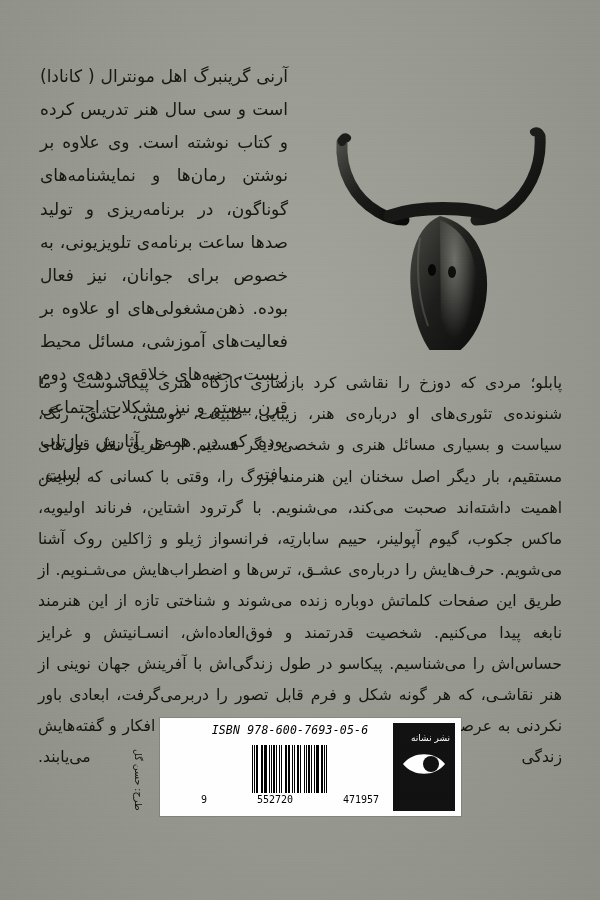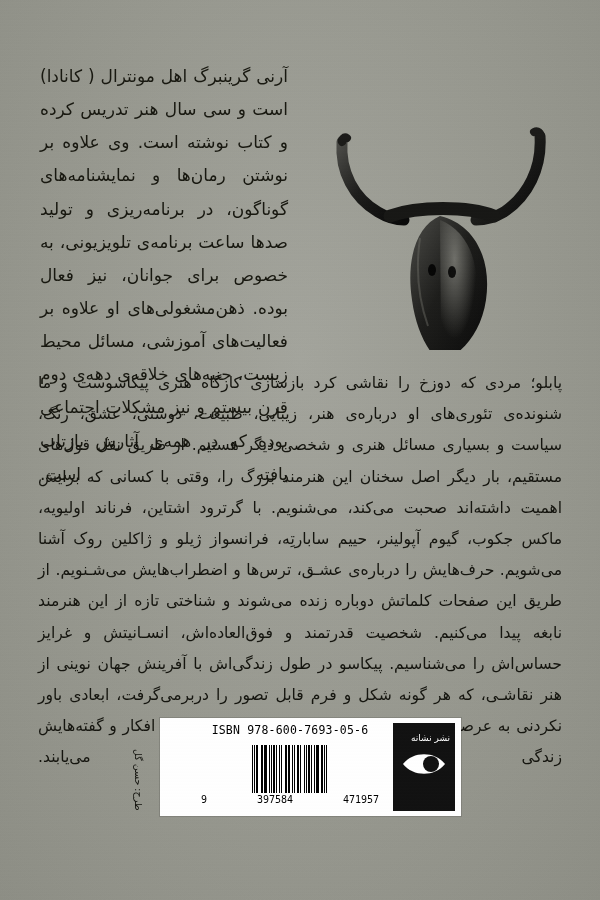--- a/index.html
+++ b/index.html
@@ -125,20 +125,21 @@
     flex-direction: column;
     align-items: center;
   }
   .isbn-text {
     font-family: "DejaVu Sans Mono", monospace;
     font-size: 11.5px;
     letter-spacing: .2px;
     color: #000;
     margin-bottom: 2px;
     direction: ltr;
+    font-style: italic;
   }
   .barcode {
     width: 100%;
     height: 54px;
     display: flex;
     align-items: flex-end;
     justify-content: center;
     gap: 0;
   }
   .barcode span {
@@ -278,20 +279,20 @@
           <span style="width: 2px; height: 48px; background: transparent;"></span>
           <span style="width: 2px; height: 48px; background: rgb(0, 0, 0);"></span>
           <span style="width: 1px; height: 54px; background: transparent;"></span>
           <span style="width: 1px; height: 48px; background: rgb(0, 0, 0);"></span>
           <span style="width: 1px; height: 48px; background: transparent;"></span>
           <span style="width: 1px; height: 48px; background: rgb(0, 0, 0);"></span>
           <span style="width: 1px; height: 54px; background: transparent;"></span>
         </div>
       <div class="barcode-digits">
         <span>9</span>
-        <span>397584</span>
+        <span>552720</span>
         <span>471957</span>
       </div>
     </div>
 
   </div>
 
 </div>
 
 </body></html>

